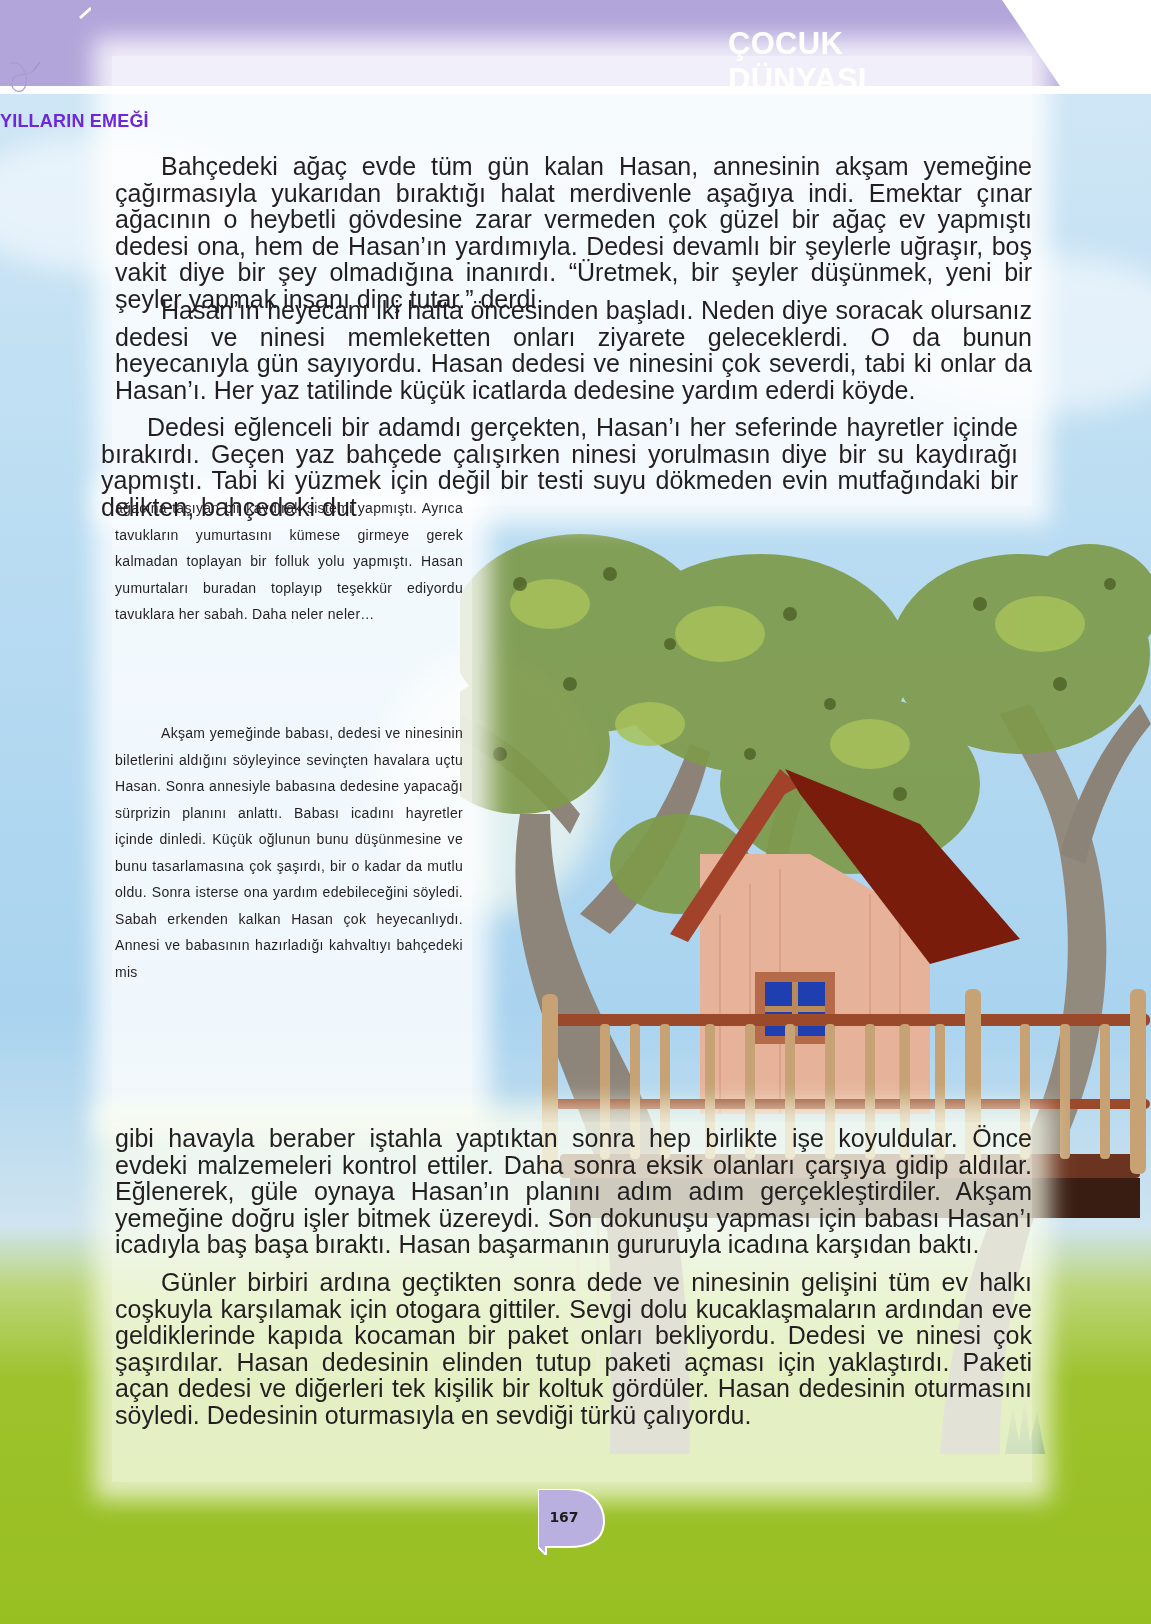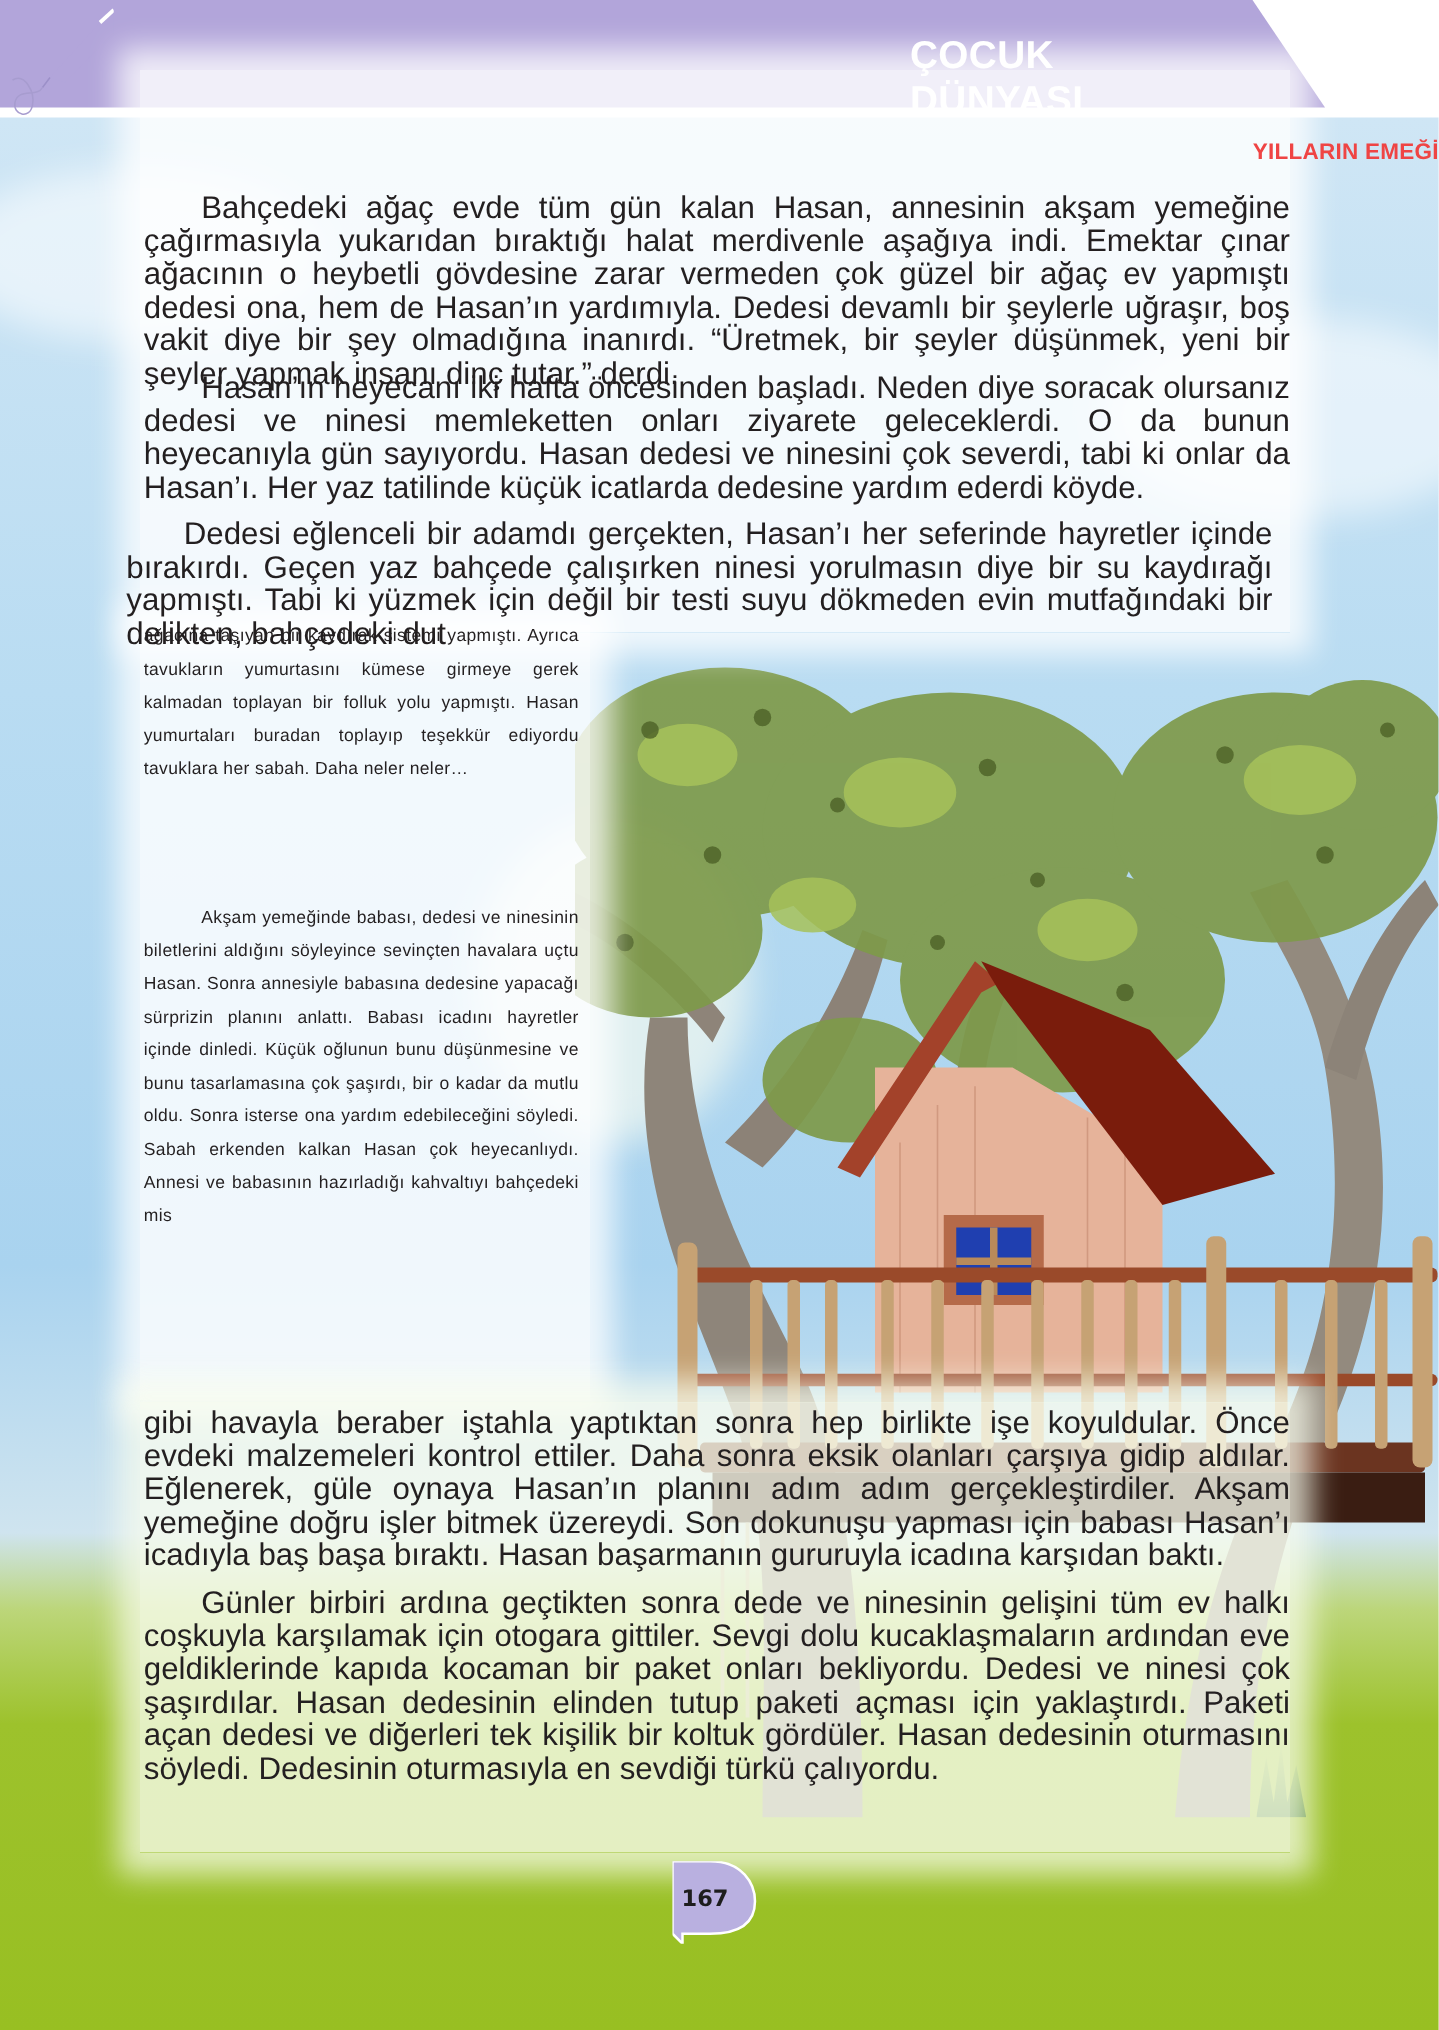--- a/index.html
+++ b/index.html
@@ -30,40 +30,40 @@
 
   .text-panel {
     position: absolute; background: rgba(255,255,255,0.82);
     box-shadow: 0 0 22px 18px rgba(255,255,255,0.78);
   }
   .panel-top { left: 112px; top: 56px; width: 920px; height: 450px; }
   .panel-left { left: 112px; top: 500px; width: 360px; height: 620px; }
   .panel-bottom { left: 112px; top: 1122px; width: 920px; height: 360px; background: rgba(248,252,238,0.78); box-shadow: 0 0 22px 18px rgba(248,252,238,0.75);}
 
   .story-title {
-    position: absolute; left: 0; width: 1151px; top: 111px; text-align: right;
-    font-weight: bold; font-size: 18px; color: #ef4444; letter-spacing: 0.2px;
+    position: absolute; left: 0; width: 1151px; top: 111px; text-align: left;
+    font-weight: bold; font-size: 18px; color: #6d28d9; letter-spacing: 0.2px;
   }
   .para {
     position: absolute; color: #231f20;
     font-family: "Liberation Sans", sans-serif;
     font-size: 25px; line-height: 26.6px;
     text-align: justify; text-align-last: left; margin: 0;
     font-stretch: condensed;
   }
   .para .ind { display: inline-block; width: 46px; }
   .narrow { font-size: 14px; line-height: 26.5px; letter-spacing: 0.3px; }
 
   .page-number-tab {
     position: absolute; left: 538px; top: 1489px; width: 76px; height: 66px;
   }
   .page-number-tab svg { position: absolute; left: 0; top: 0; }
   .page-number {
     position: absolute; left: 0; top: 20px; width: 52px; text-align: center;
-    font-weight: bold; font-size: 18px; color: #1d1d1d; font-family: "DejaVu Sans", sans-serif;
+    font-weight: bold; font-size: 14px; color: #1d1d1d; font-family: "DejaVu Sans", sans-serif;
   }
   .grass-tuft { position: absolute; }
 </style>
 </head>
 <body>
 
 <div class="header-band">
   <svg width="1151" height="92" viewBox="0 0 1151 92">
     <polygon points="0,0 1002,0 1060,86 0,86" fill="#b2a5da"></polygon>
   </svg>

